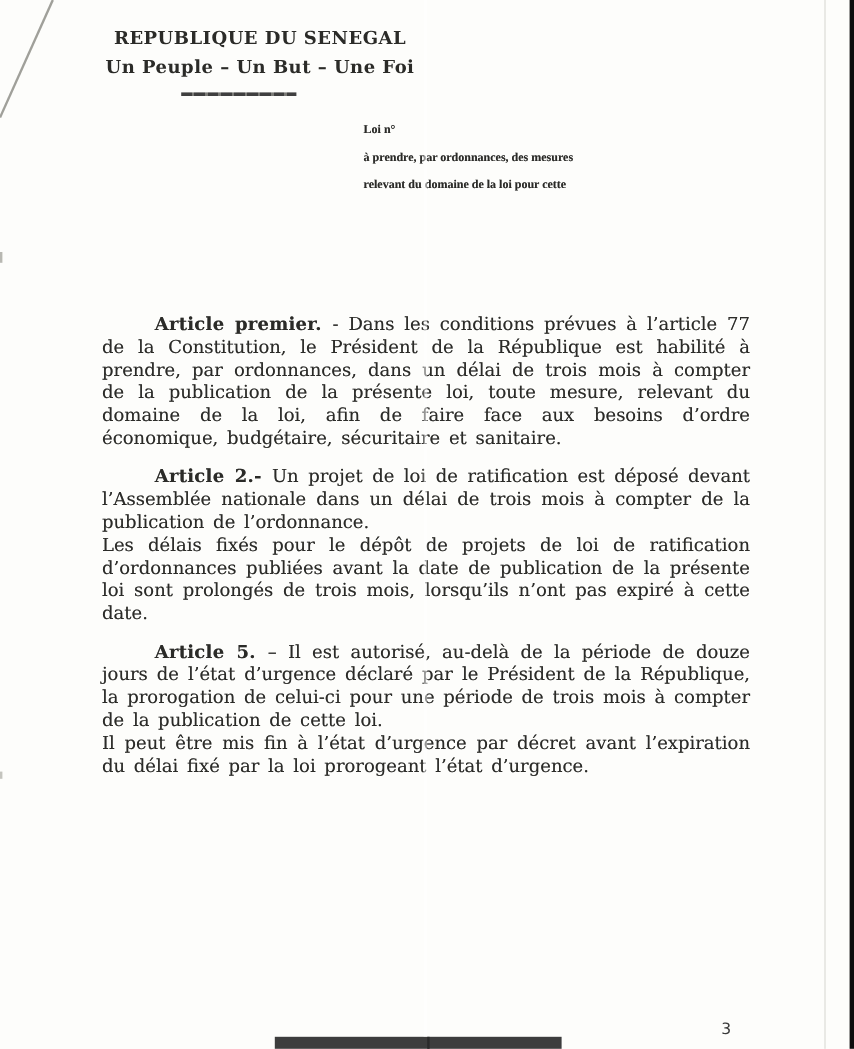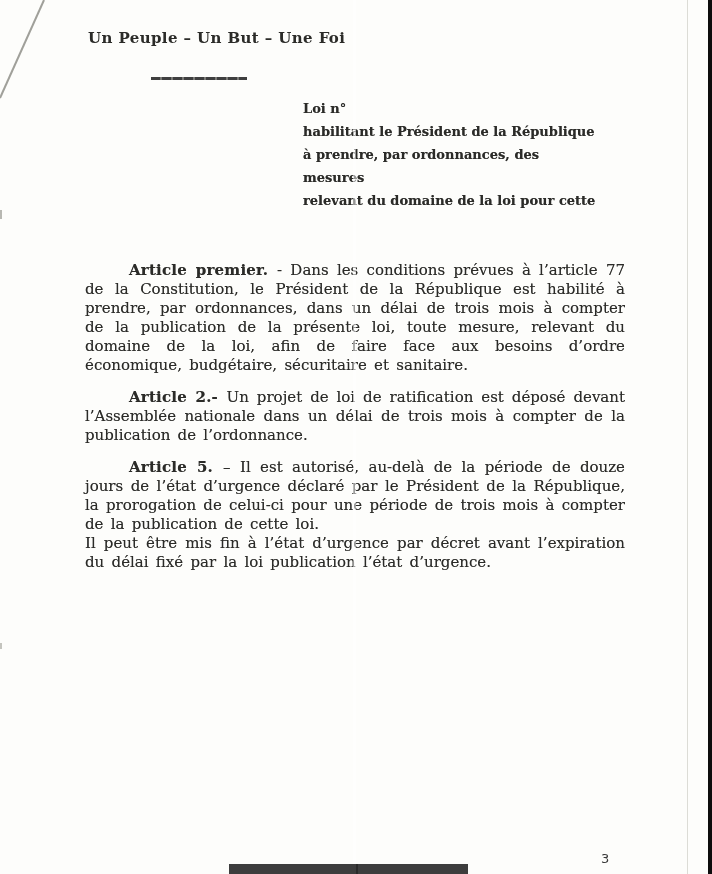--- a/index.html
+++ b/index.html
@@ -12,22 +12,22 @@
   .abs{position:absolute;}
   
   .header{left:88px;top:23px;text-align:center;font-weight:bold;letter-spacing:.4px;}
   .header .h1{font-size:15px;}
   .header .h2{font-size:15px;margin-top:6px;}
   .header-sep{
     left:151px;top:77px;width:96px;height:3px;
     background:repeating-linear-gradient(90deg,#3f3f3f 0 9px,#7a7a76 9px 11px);
   }
   
-  .law-title{left:303px;top:97px;font-weight:bold;font-size:13px;line-height:23px;width:300px;
-    text-shadow:0 0 .5px rgba(40,40,40,.55);}
+  .law-title{left:303px;top:97px;font-weight:bold;font-size:10px;line-height:23px;width:300px;
+    text-shadow:0 0 .5px rgba(40,40,40,.55);font-family:Liberation Serif, serif;}
   
   .body-text{
     left:85px;top:261px;width:540px;
     font-size:15px;line-height:19px;word-spacing:2.5px;
     text-align:justify;
     text-shadow:0 0 .5px rgba(40,40,40,.5);
   }
   .article{margin-bottom:13px;}
   .article p{margin:0;}
   .article strong{letter-spacing:.2px;margin-left:44px;}
@@ -47,45 +47,46 @@
 </head>
 <body>
 
 <svg class="abs corner-svg" width="60" height="110">
   <line x1="44" y1="0" x2="0" y2="98" stroke="#a0a09a" stroke-width="2"></line>
 </svg>
 <div class="abs speck1"></div>
 <div class="abs speck2"></div>
 
 <div class="abs header">
+  <div class="h1">REPUBLIQUE DU SENEGAL</div>
   <div class="h2">Un Peuple – Un But – Une Foi</div>
 </div>
 <div class="abs header-sep"></div>
 
 <div class="abs law-title">
   <div>Loi n°</div>
-  <div>habilitant le Président de la République</div>
   <div>à prendre, par ordonnances, des mesures</div>
   <div>relevant du domaine de la loi pour cette</div>
 </div>
 
 <div class="abs body-text">
 
   <div class="article">
     <p><strong>Article premier. </strong><span>- Dans les conditions prévues à l’article 77 de la Constitution, le Président de la République est habilité à prendre, par ordonnances, dans un délai de trois mois à compter de la publication de la présente loi, toute mesure, relevant du domaine de la loi, afin de faire face aux besoins d’ordre économique, budgétaire, sécuritaire et sanitaire.</span></p>
   </div>
 
   <div class="article">
     <p><strong>Article 2.- </strong><span>Un projet de loi de ratification est déposé devant l’Assemblée nationale dans un délai de trois mois à compter de la publication de l’ordonnance.</span></p>
+    <p><span>Les délais fixés pour le dépôt de projets de loi de ratification d’ordonnances publiées avant la date de publication de la présente loi sont prolongés de trois mois, lorsqu’ils n’ont pas expiré à cette date.</span></p>
   </div>
 
 
   <div class="article">
     <p><strong>Article 5. </strong><span>– Il est autorisé, au-delà de la période de douze jours de l’état d’urgence déclaré par le Président de la République, la prorogation de celui-ci pour une période de trois mois à compter de la publication de cette loi.</span></p>
-    <p><span>Il peut être mis fin à l’état d’urgence par décret avant l’expiration du délai fixé par la loi publication l’état d’urgence.</span></p>
+    <p><span>Il peut être mis fin à l’état d’urgence par décret avant l’expiration du délai fixé par la loi prorogeant l’état d’urgence.</span></p>
   </div>
 
 </div>
 
 <div class="abs page-number">3</div>
 
 <div class="abs bottom-bar">
   <div class="divider"></div>
 </div>
 

